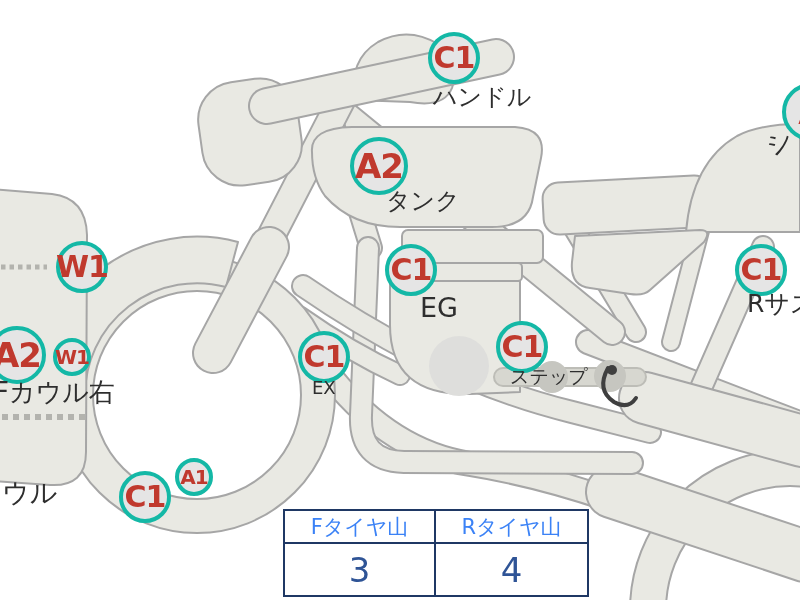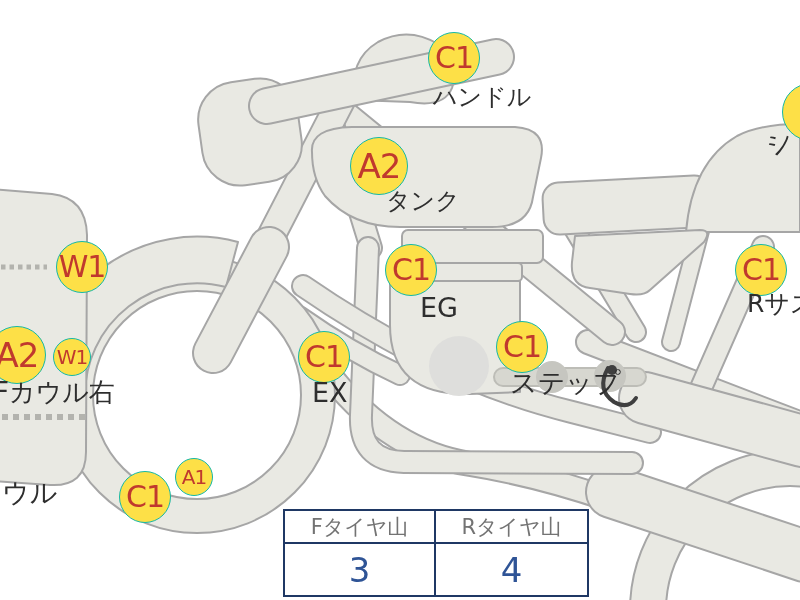--- a/index.html
+++ b/index.html
@@ -6,43 +6,43 @@
   body{
     width:800px;height:600px;position:relative;overflow:hidden;
     background:#ffffff;
     font-family:"DejaVu Sans","Liberation Sans",sans-serif;
   }
   #stage{position:absolute;left:0;top:0;width:800px;height:600px;}
   svg{position:absolute;left:0;top:0;}
 
   .badge{
     position:absolute;display:flex;align-items:center;justify-content:center;
-    background:#fde047;border:1px solid #14b8a6;border-radius:50%;
-    color:#c0392e;font-weight:400;line-height:1;box-sizing:border-box;
+    background:#e5e5e5;border:4px solid #14b8a6;border-radius:50%;
+    color:#c0392e;font-weight:700;line-height:1;box-sizing:border-box;
     letter-spacing:-1px;
   }
   .badge.lg{width:52px;height:52px;font-size:30px;}
   .badge.xl{width:58px;height:58px;font-size:34px;}
   .badge.sm{width:38px;height:38px;font-size:20px;}
 
   .plabel{
     position:absolute;color:#2e2e2e;font-size:24px;line-height:1.1;
     white-space:nowrap;
   }
 
   .tire-table{
     position:absolute;left:283px;top:509px;width:306px;
     border:2px solid #1f3864;background:#ffffff;
     display:grid;grid-template-columns:1fr 1fr;box-sizing:border-box;
   }
   .tire-table .cell{
     display:flex;align-items:center;justify-content:center;box-sizing:border-box;
   }
   .tire-table .hdr{
-    height:33px;font-size:21px;color:#737373;
+    height:33px;font-size:21px;color:#3b82f6;
     border-bottom:2px solid #1f3864;
   }
   .tire-table .val{
     height:51px;font-size:34px;color:#2f5496;
   }
   .tire-table .hdr.c1,.tire-table .val.c1{border-right:2px solid #1f3864;}
 </style>
 </head>
 <body>
 
@@ -139,22 +139,22 @@
   <div class="badge lg" style="left:496px;top:321px;">C1</div>
   <div class="badge lg" style="left:735px;top:244px;">C1</div>
   <div class="badge lg" style="left:119px;top:471px;">C1</div>
   <div class="badge sm" style="left:175px;top:458px;">A1</div>
 
   <div class="plabel" style="left:433px;top:84px;">ハンドル</div>
   <div class="plabel" style="left:386px;top:188px;">タンク</div>
   <div class="plabel" style="left:766px;top:128px;font-size:26px;transform:rotate(-25deg);">シ</div>
   <div class="plabel" style="left:-6px;top:378px;font-size:26px;">Fカウル右</div>
   <div class="plabel" style="left:412px;top:293px;font-size:27px;margin-left:8px;">EG</div>
-  <div class="plabel" style="left:312px;top:378px;font-size:27px;">EX</div>
-  <div class="plabel" style="left:510px;top:368px;font-size:27px;">ステップ</div>
+  <div class="plabel" style="left:312px;top:378px;font-size:18px;">EX</div>
+  <div class="plabel" style="left:510px;top:368px;font-size:19px;font-family:Liberation Mono, monospace;">ステップ</div>
   <div class="plabel" style="left:747px;top:290px;font-size:25px;">Rサス</div>
   <div class="plabel" style="left:2px;top:478px;font-size:27px;">ウル</div>
 
   <div class="tire-table">
     <div class="cell hdr c1">Fタイヤ山</div>
     <div class="cell hdr">Rタイヤ山</div>
     <div class="cell val c1">3</div>
     <div class="cell val">4</div>
   </div>
 

